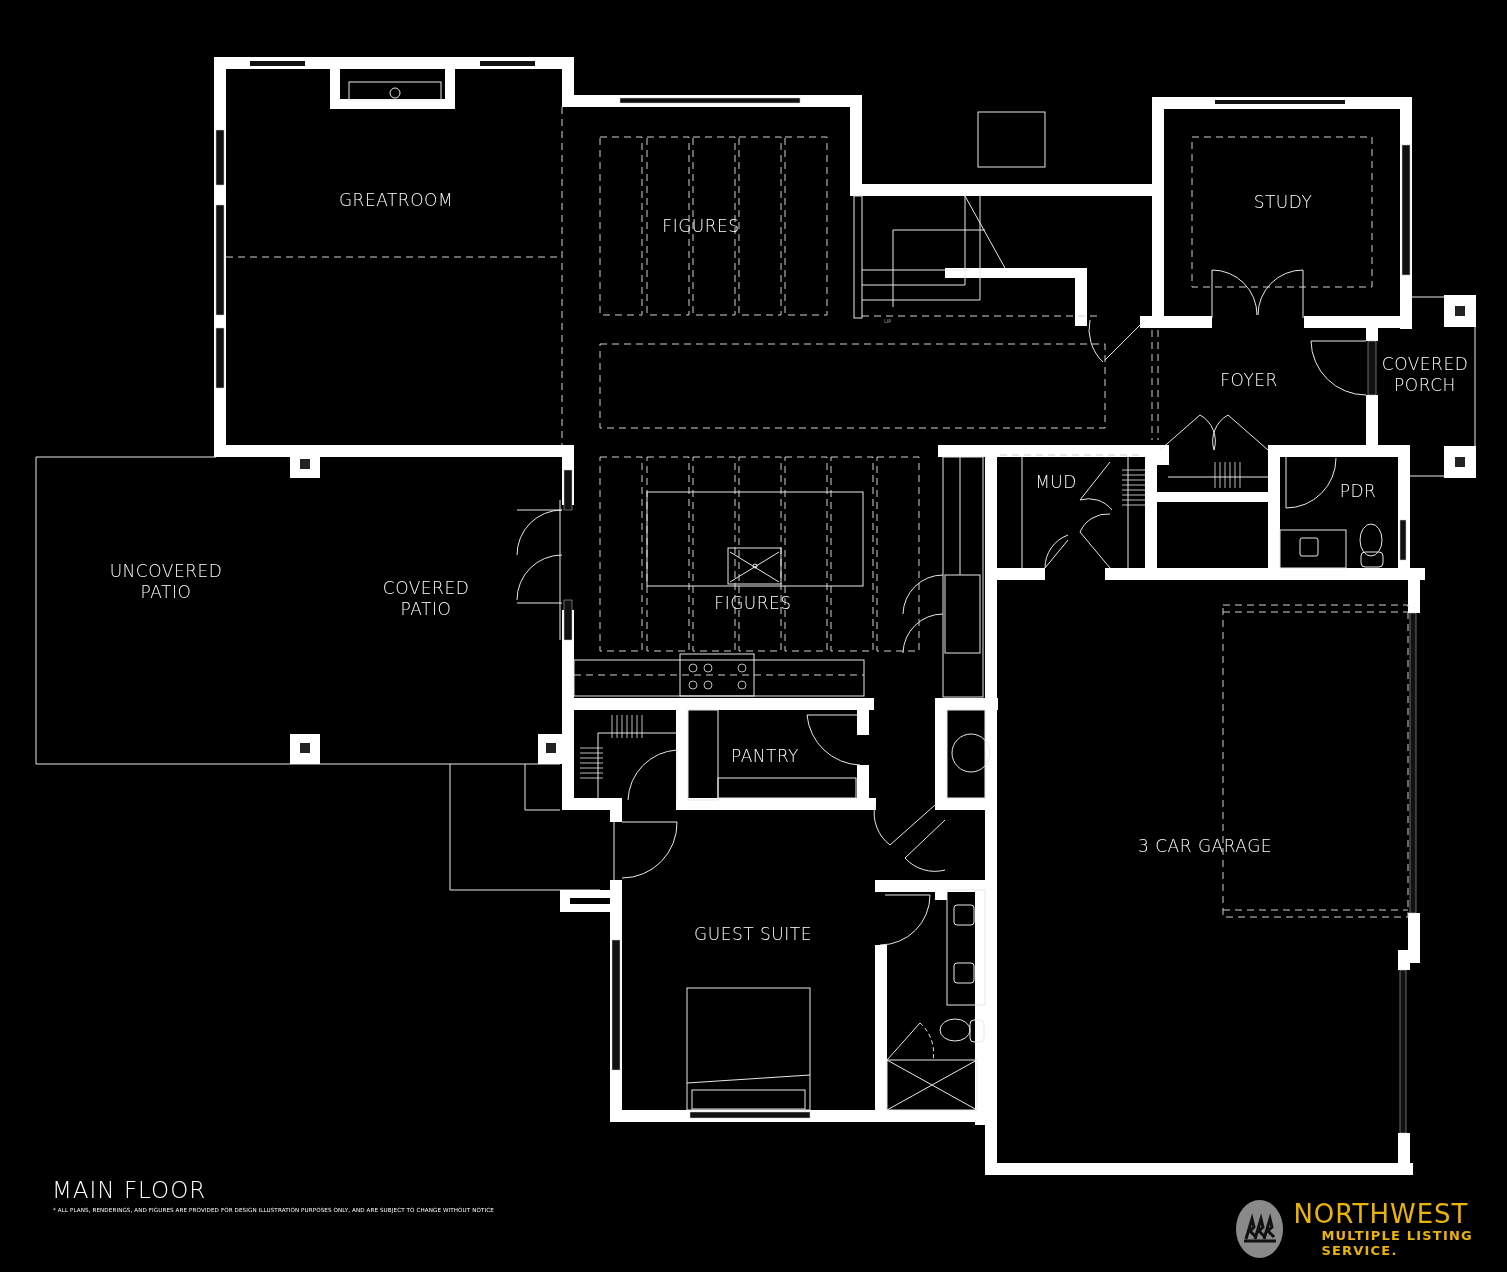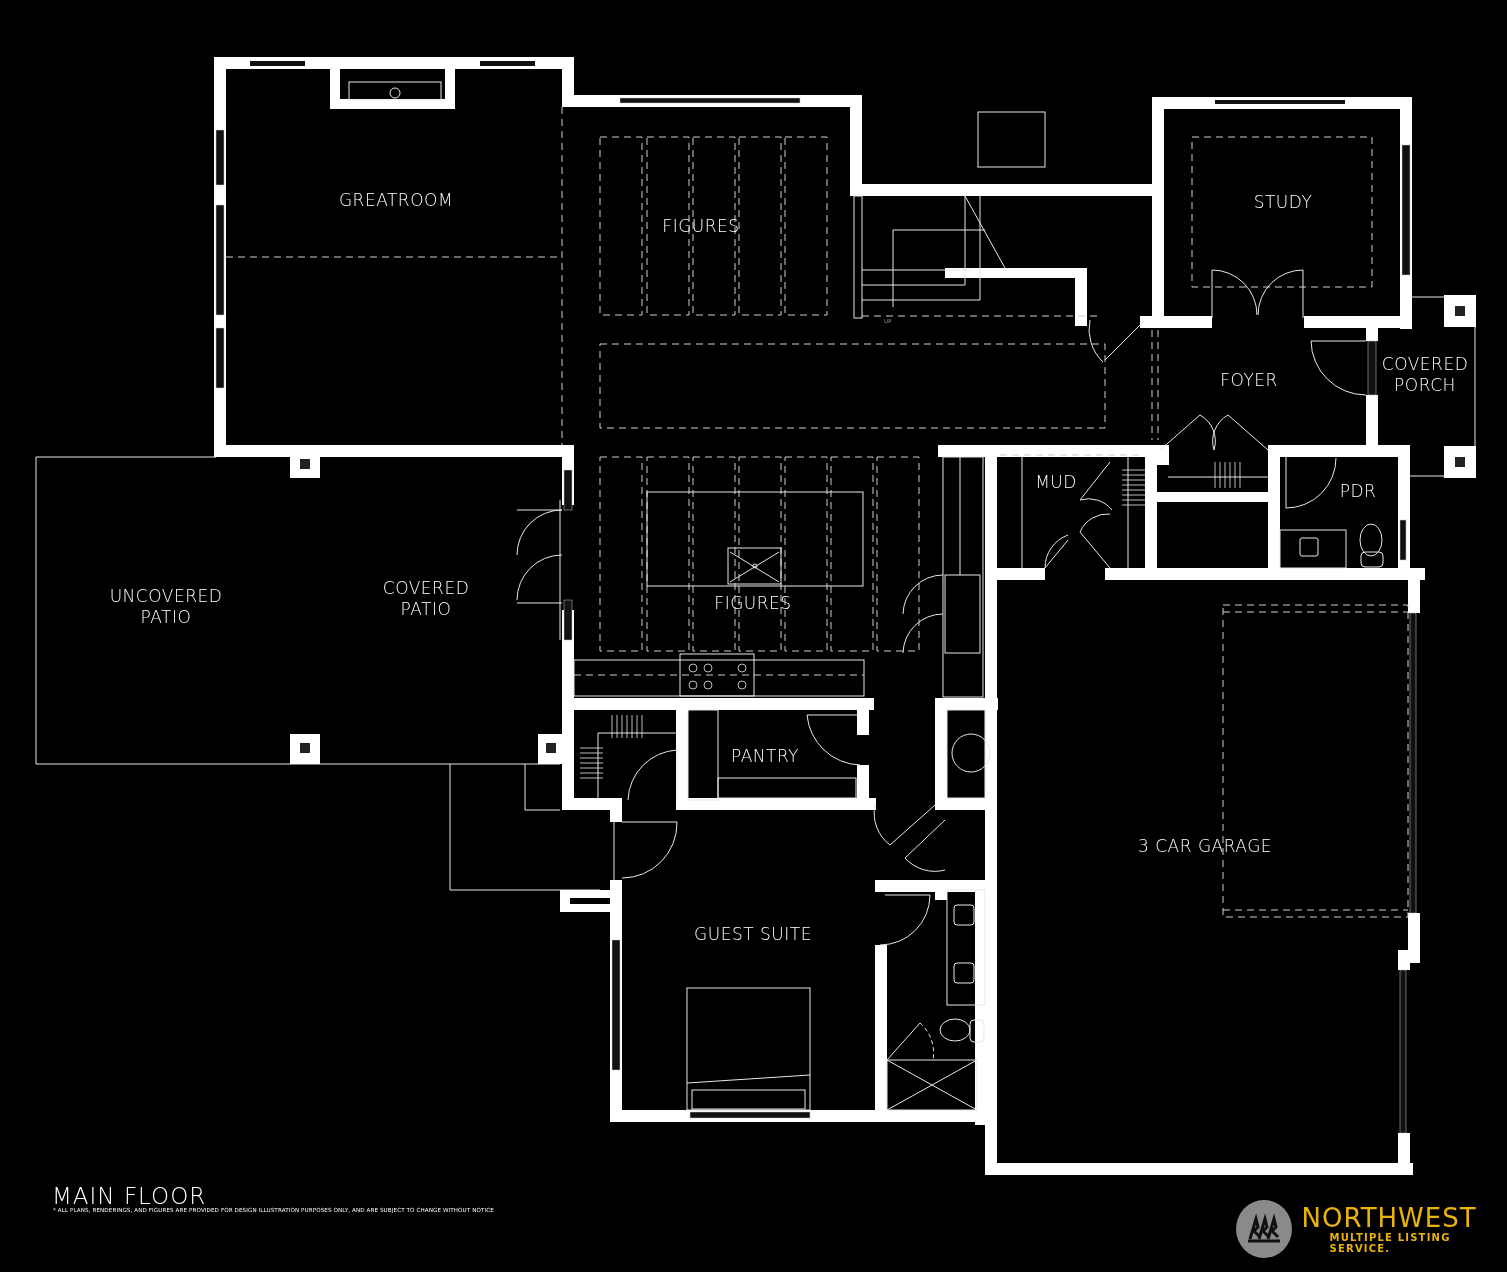--- a/index.html
+++ b/index.html
@@ -2,27 +2,27 @@
 <html><head>
 <meta charset="utf-8">
 <style>
   html, body { margin:0; padding:0; background:#000; }
   body { width:1507px; height:1272px; position:relative; overflow:hidden; font-family:"DejaVu Sans", sans-serif; }
   #plan { position:absolute; left:0; top:0; }
   .wall { fill:#fff; }
   .ln { stroke:#e8e8e8; stroke-width:1; fill:none; }
   .dash { stroke:#cfcfcf; stroke-width:1; fill:none; stroke-dasharray:7 5; }
   .lbl { position:absolute; color:#fff; font-family:"DejaVu Sans", sans-serif; font-size:17px; letter-spacing:0.5px; text-align:center; line-height:21px; white-space:nowrap; transform:translateX(-50%); font-weight:300; }
-  .title { position:absolute; left:52px; top:1177px; color:#fff; font-size:23px; letter-spacing:1px; font-family:"DejaVu Sans", sans-serif; font-weight:300;margin-top:6px; }
+  .title { position:absolute; left:52px; top:1177px; color:#fff; font-size:23px; letter-spacing:1px; font-family:"DejaVu Sans", sans-serif; font-weight:300; }
   .disclaimer { position:absolute; left:53px; top:1207px; color:#fff; font-size:5.6px; letter-spacing:0.1px; font-family:"DejaVu Sans", sans-serif; }
   .logo { position:absolute; left:1236px; top:1200px; display:flex; align-items:center; }
   .logo-mark { width:58px; height:58px; border-radius:50%; background:#8a8a8a; display:flex; align-items:center; justify-content:center; }
   .logo-text { margin-left:10px; color:#eab308; }
   .logo-name { font-size:26px; letter-spacing:1px; line-height:28px; font-family:"DejaVu Sans", sans-serif; }
-  .logo-sub { font-size:10px; font-weight:bold; letter-spacing:1.2px; font-family:"DejaVu Sans", sans-serif;margin-left:28px; }
+  .logo-sub { font-size:13px; font-weight:bold; letter-spacing:1.2px; font-family:"DejaVu Sans", sans-serif;margin-left:28px; }
 </style>
 </head>
 <body>
 
 <svg id="plan" width="1507" height="1272" viewBox="0 0 1507 1272" xmlns="http://www.w3.org/2000/svg">
 
   <g>
     <polyline class="ln" points="216,457 36,457 36,764 560,764"></polyline>
     <polyline class="ln" points="450,764 450,890 600,890"></polyline>
     <polyline class="ln" points="525,764 525,810 560,810"></polyline>
@@ -325,21 +325,21 @@
 <div class="lbl" style="left:701px; top:216px;">FIGURES</div>
 <div class="lbl" style="left:1283px; top:192px;">STUDY</div>
 <div class="lbl" style="left:1249px; top:370px;">FOYER</div>
 <div class="lbl" style="left:1425px; top:354px;">
   <div>COVERED</div>
   <div>PORCH</div>
 </div>
 <div class="lbl" style="left:1056px; top:472px;">MUD</div>
 <div class="lbl" style="left:1358px; top:481px;">PDR</div>
 <div class="lbl" style="left:753px; top:593px;">FIGURES</div>
-<div class="lbl" style="left:166px; top:586px;">
+<div class="lbl" style="left:166px; top:561px;">
   <div>UNCOVERED</div>
   <div>PATIO</div>
 </div>
 <div class="lbl" style="left:426px; top:578px;">
   <div>COVERED</div>
   <div>PATIO</div>
 </div>
 <div class="lbl" style="left:765px; top:746px;">PANTRY</div>
 <div class="lbl" style="left:753px; top:924px;">GUEST SUITE</div>
 <div class="lbl" style="left:1205px; top:836px;">3 CAR GARAGE</div>

